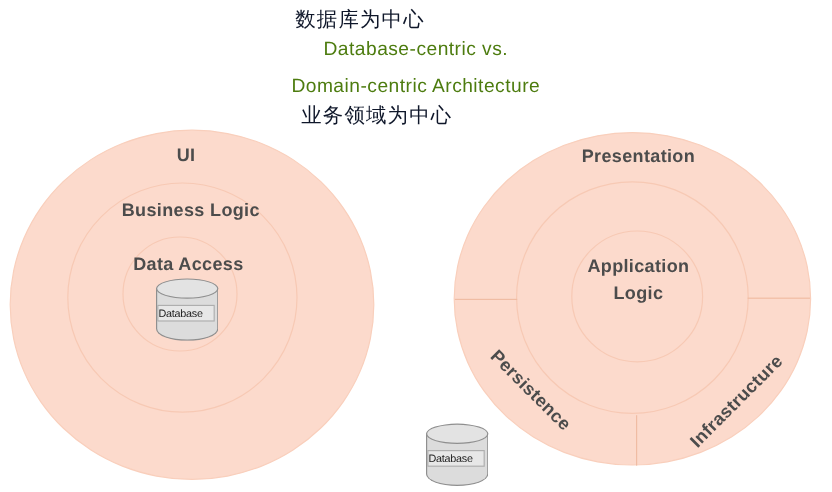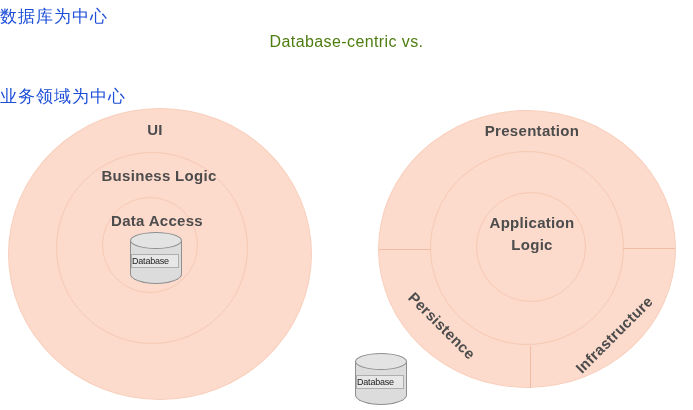--- a/index.html
+++ b/index.html
@@ -2,22 +2,22 @@
 <html><head>
 <meta charset="utf-8">
 <style>
   html,body{margin:0;padding:0;background:#fff;}
   .canvas{
     position:relative;width:693px;height:410px;background:#ffffff;overflow:hidden;
     font-family:"Liberation Sans","DejaVu Sans",sans-serif;
   }
   
   .zh-caption{
-    position:absolute;color:#1d4ed8;font-size:17px;font-weight:500;
-    letter-spacing:1px;
+    position:absolute;color:#0f172a;font-size:17px;font-weight:500;
+    letter-spacing:1px;text-align:center;
   }
   .zh-top{left:0;top:5px;width:600px;}
   .zh-bottom{left:0;top:85px;width:628px;}
   .title{
     position:absolute;left:0;top:26px;width:693px;text-align:center;
     color:#4d7c0f;font-size:16px;line-height:31px;font-weight:300;letter-spacing:0.4px;
   }
   
   .disc{position:absolute;border-radius:50%;background:#fcdacc;border:1px solid #f9cfbc;box-sizing:border-box;}
   .ring{position:absolute;border-radius:50%;border:1px solid #f7c9b4;box-sizing:border-box;}
@@ -47,20 +47,21 @@
   }
 </style>
 </head>
 <body>
 
 <div class="canvas">
 
   <div class="zh-caption zh-top">数据库为中心</div>
   <div class="title">
     <div>Database-centric vs.</div>
+    <div>Domain-centric Architecture</div>
   </div>
   <div class="zh-caption zh-bottom">业务领域为中心</div>
 
   <div>
     <div class="disc" style="left:8px;top:108px;width:304px;height:292px;"></div>
     <div class="ring" style="left:56px;top:152px;width:192px;height:192px;"></div>
     <div class="ring" style="left:102px;top:197px;width:96px;height:96px;"></div>
 
     <div class="layer-label" style="left:95px;top:121px;width:120px;">UI</div>
     <div class="layer-label" style="left:69px;top:167px;width:180px;">Business Logic</div>

